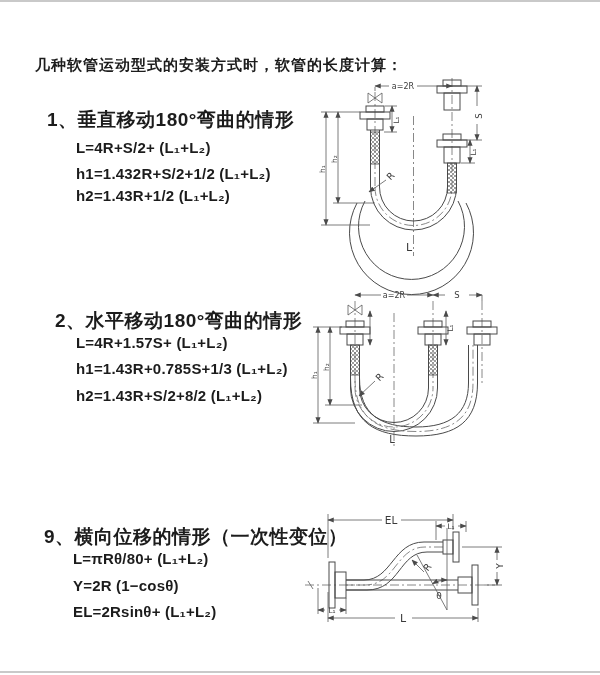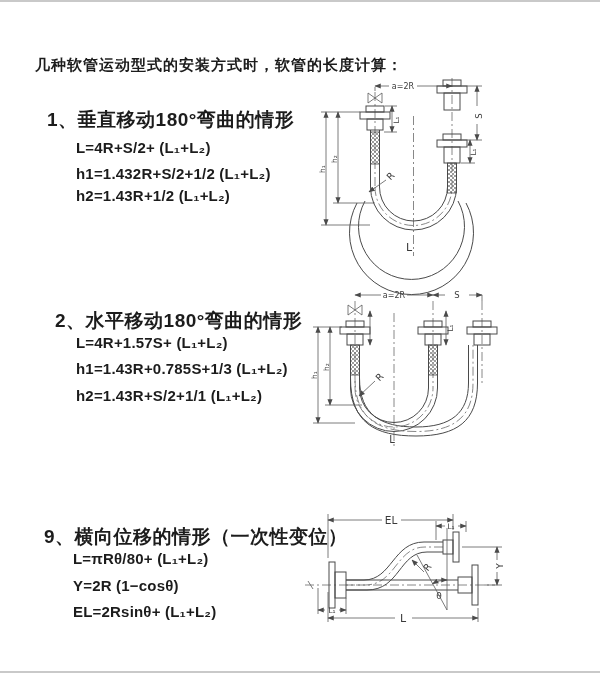--- a/index.html
+++ b/index.html
@@ -30,21 +30,21 @@
 <div class="t title" style="left:35px;top:22px;margin-top:34px;">几种软管运动型式的安装方式时，软管的长度计算：</div>
 
 <div class="t heading" style="left:47px;top:107px;">1、垂直移动180°弯曲的情形</div>
 <div class="t formula" style="left:76px;top:139px;text-align:right;">L=4R+S/2+ (L₁+L₂)</div>
 <div class="t formula" style="left:76px;top:165px;">h1=1.432R+S/2+1/2 (L₁+L₂)</div>
 <div class="t formula" style="left:76px;top:187px;">h2=1.43R+1/2 (L₁+L₂)</div>
 
 <div class="t heading" style="left:47px;top:308px;margin-left:8px;">2、水平移动180°弯曲的情形</div>
 <div class="t formula" style="left:76px;top:334px;">L=4R+1.57S+ (L₁+L₂)</div>
 <div class="t formula" style="left:76px;top:360px;">h1=1.43R+0.785S+1/3 (L₁+L₂)</div>
-<div class="t formula" style="left:76px;top:387px;">h2=1.43R+S/2+1/1 (L₁+L₂)</div>
+<div class="t formula" style="left:76px;top:387px;">h2=1.43R+S/2+8/2 (L₁+L₂)</div>
 
 <div class="t heading" style="left:44px;top:524px;">9、横向位移的情形（一次性变位）</div>
 <div class="t formula" style="left:73px;top:550px;">L=πRθ/80+ (L₁+L₂)</div>
 <div class="t formula" style="left:73px;top:577px;">Y=2R (1−cosθ)</div>
 <div class="t formula" style="left:73px;top:603px;">EL=2Rsinθ+ (L₁+L₂)</div>
 
 <svg style="left:313px;top:70px;" width="287" height="195" viewBox="0 0 287 195">
   <defs>
     <marker id="a1" viewBox="0 0 10 10" refX="9" refY="5" markerWidth="8" markerHeight="8" orient="auto-start-reverse">
       <path d="M0,1 L10,5 L0,9 z" fill="#4a4a4a"></path>

